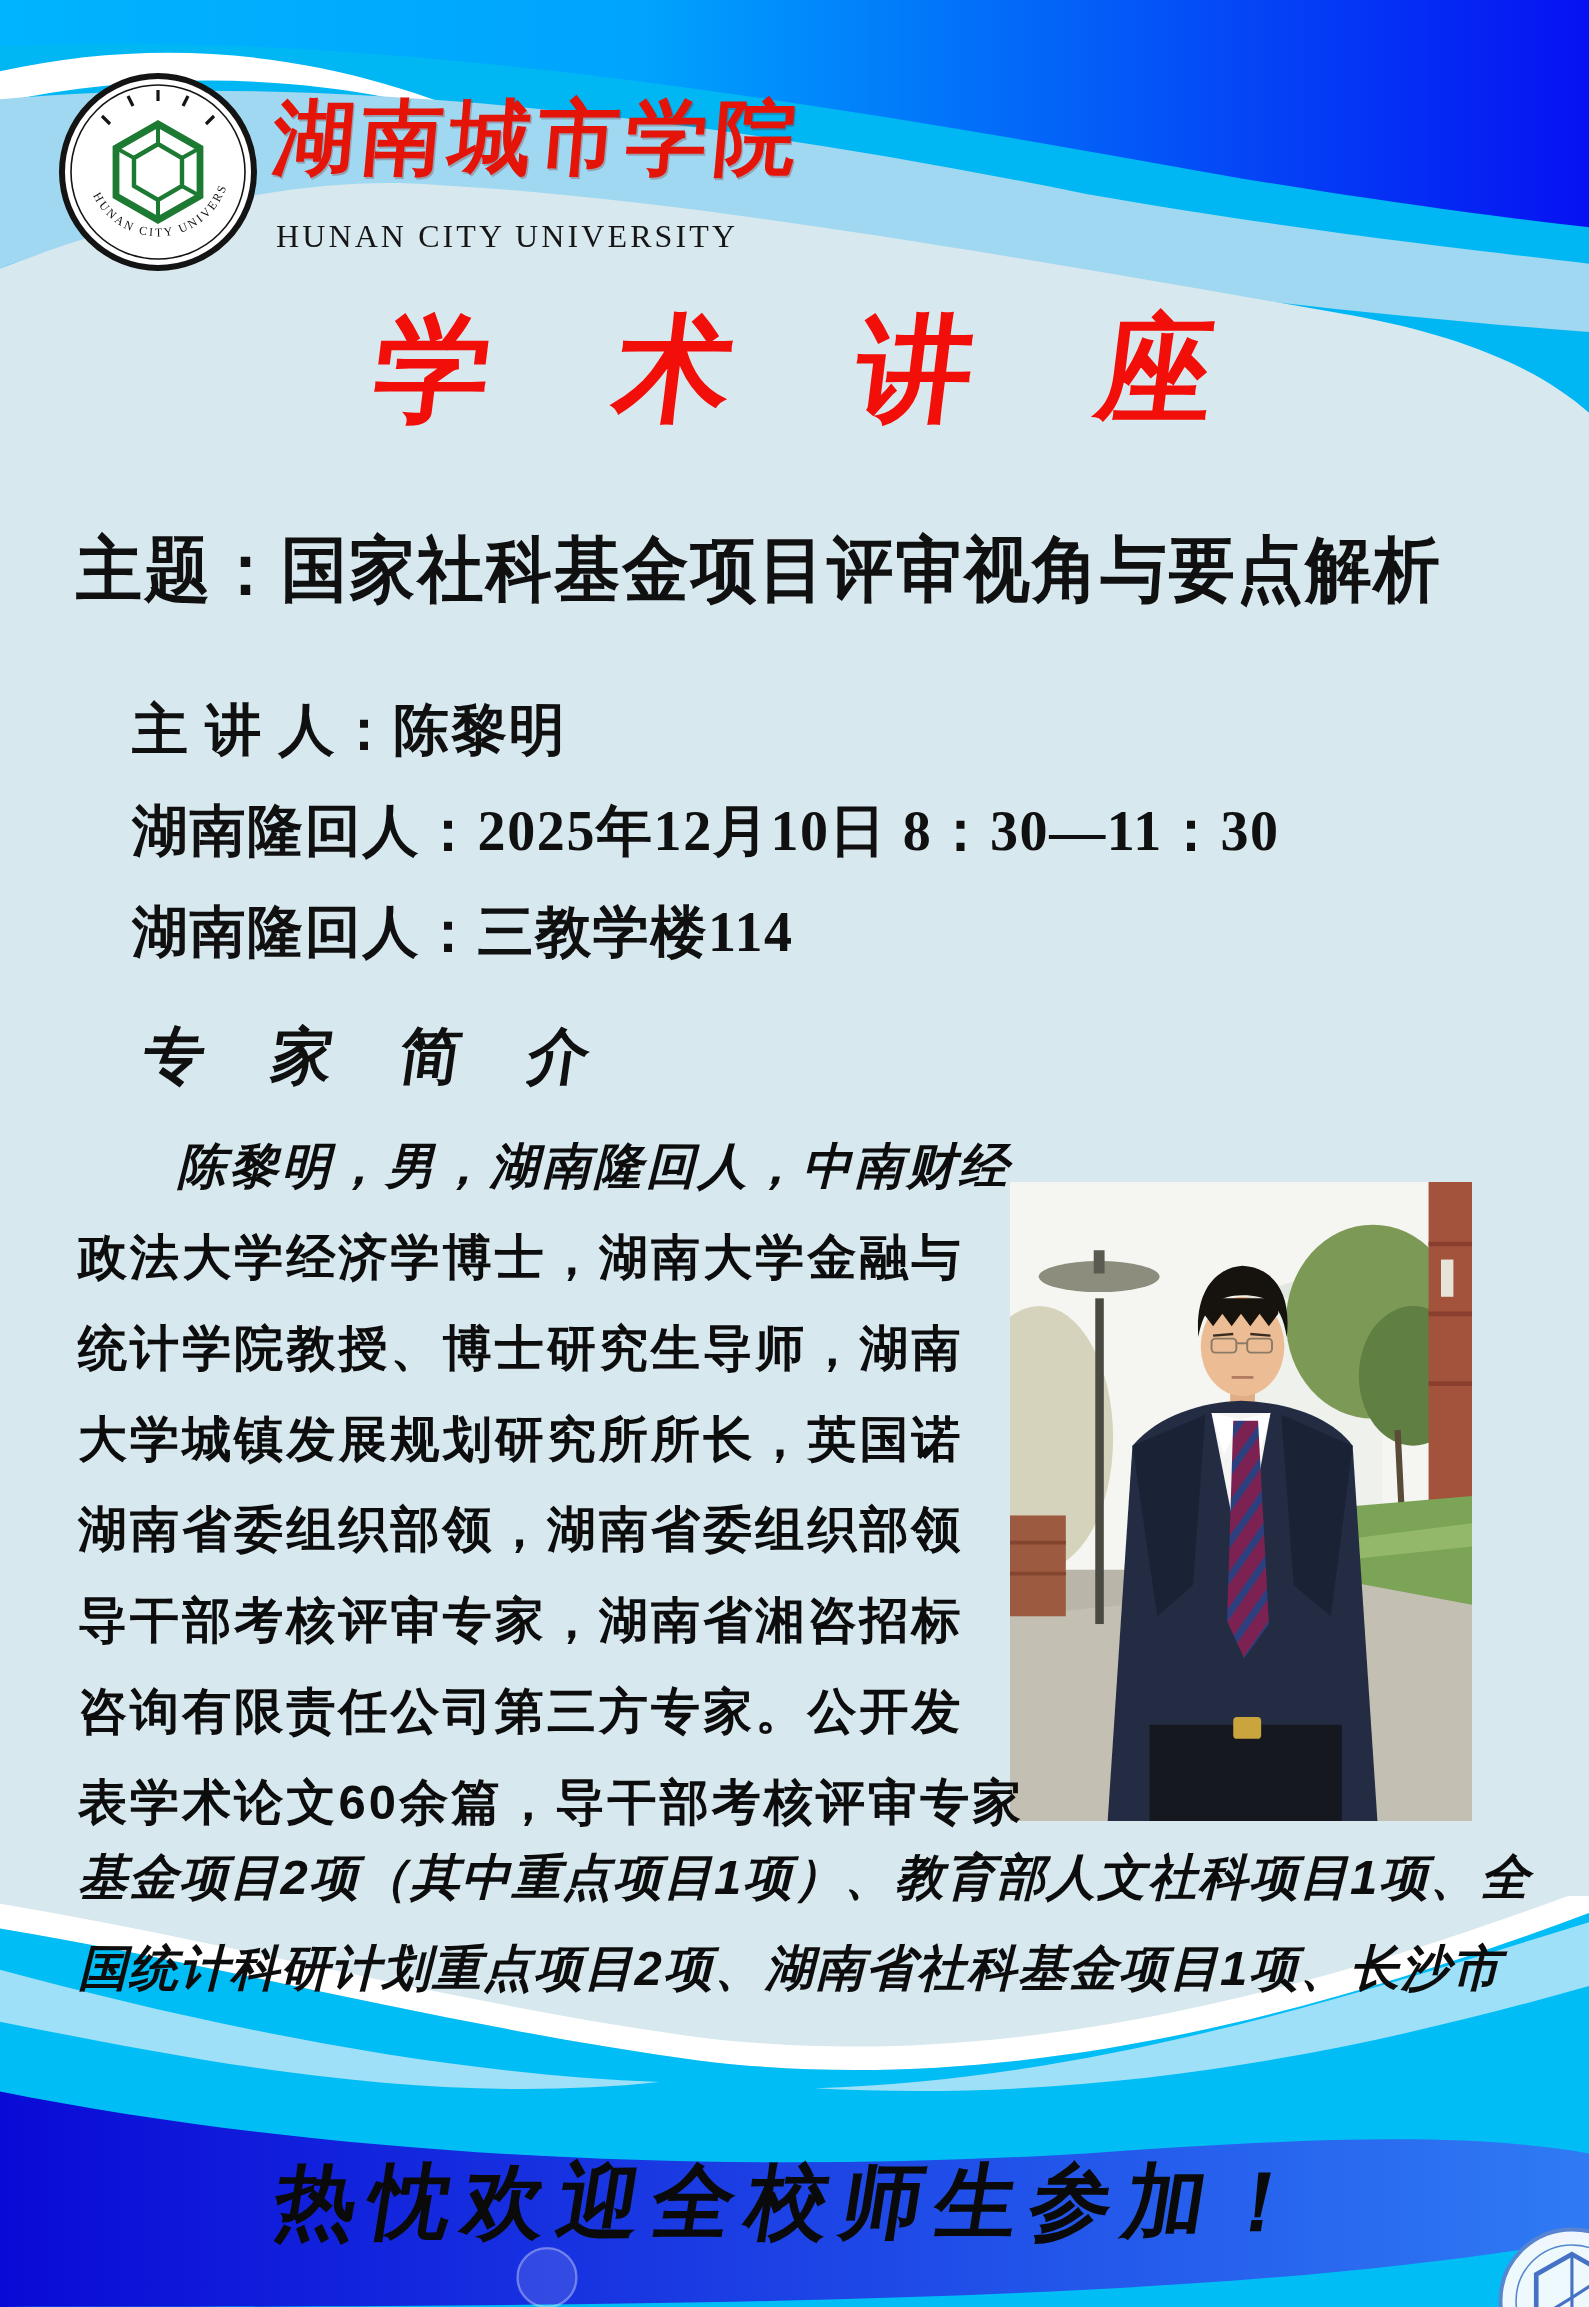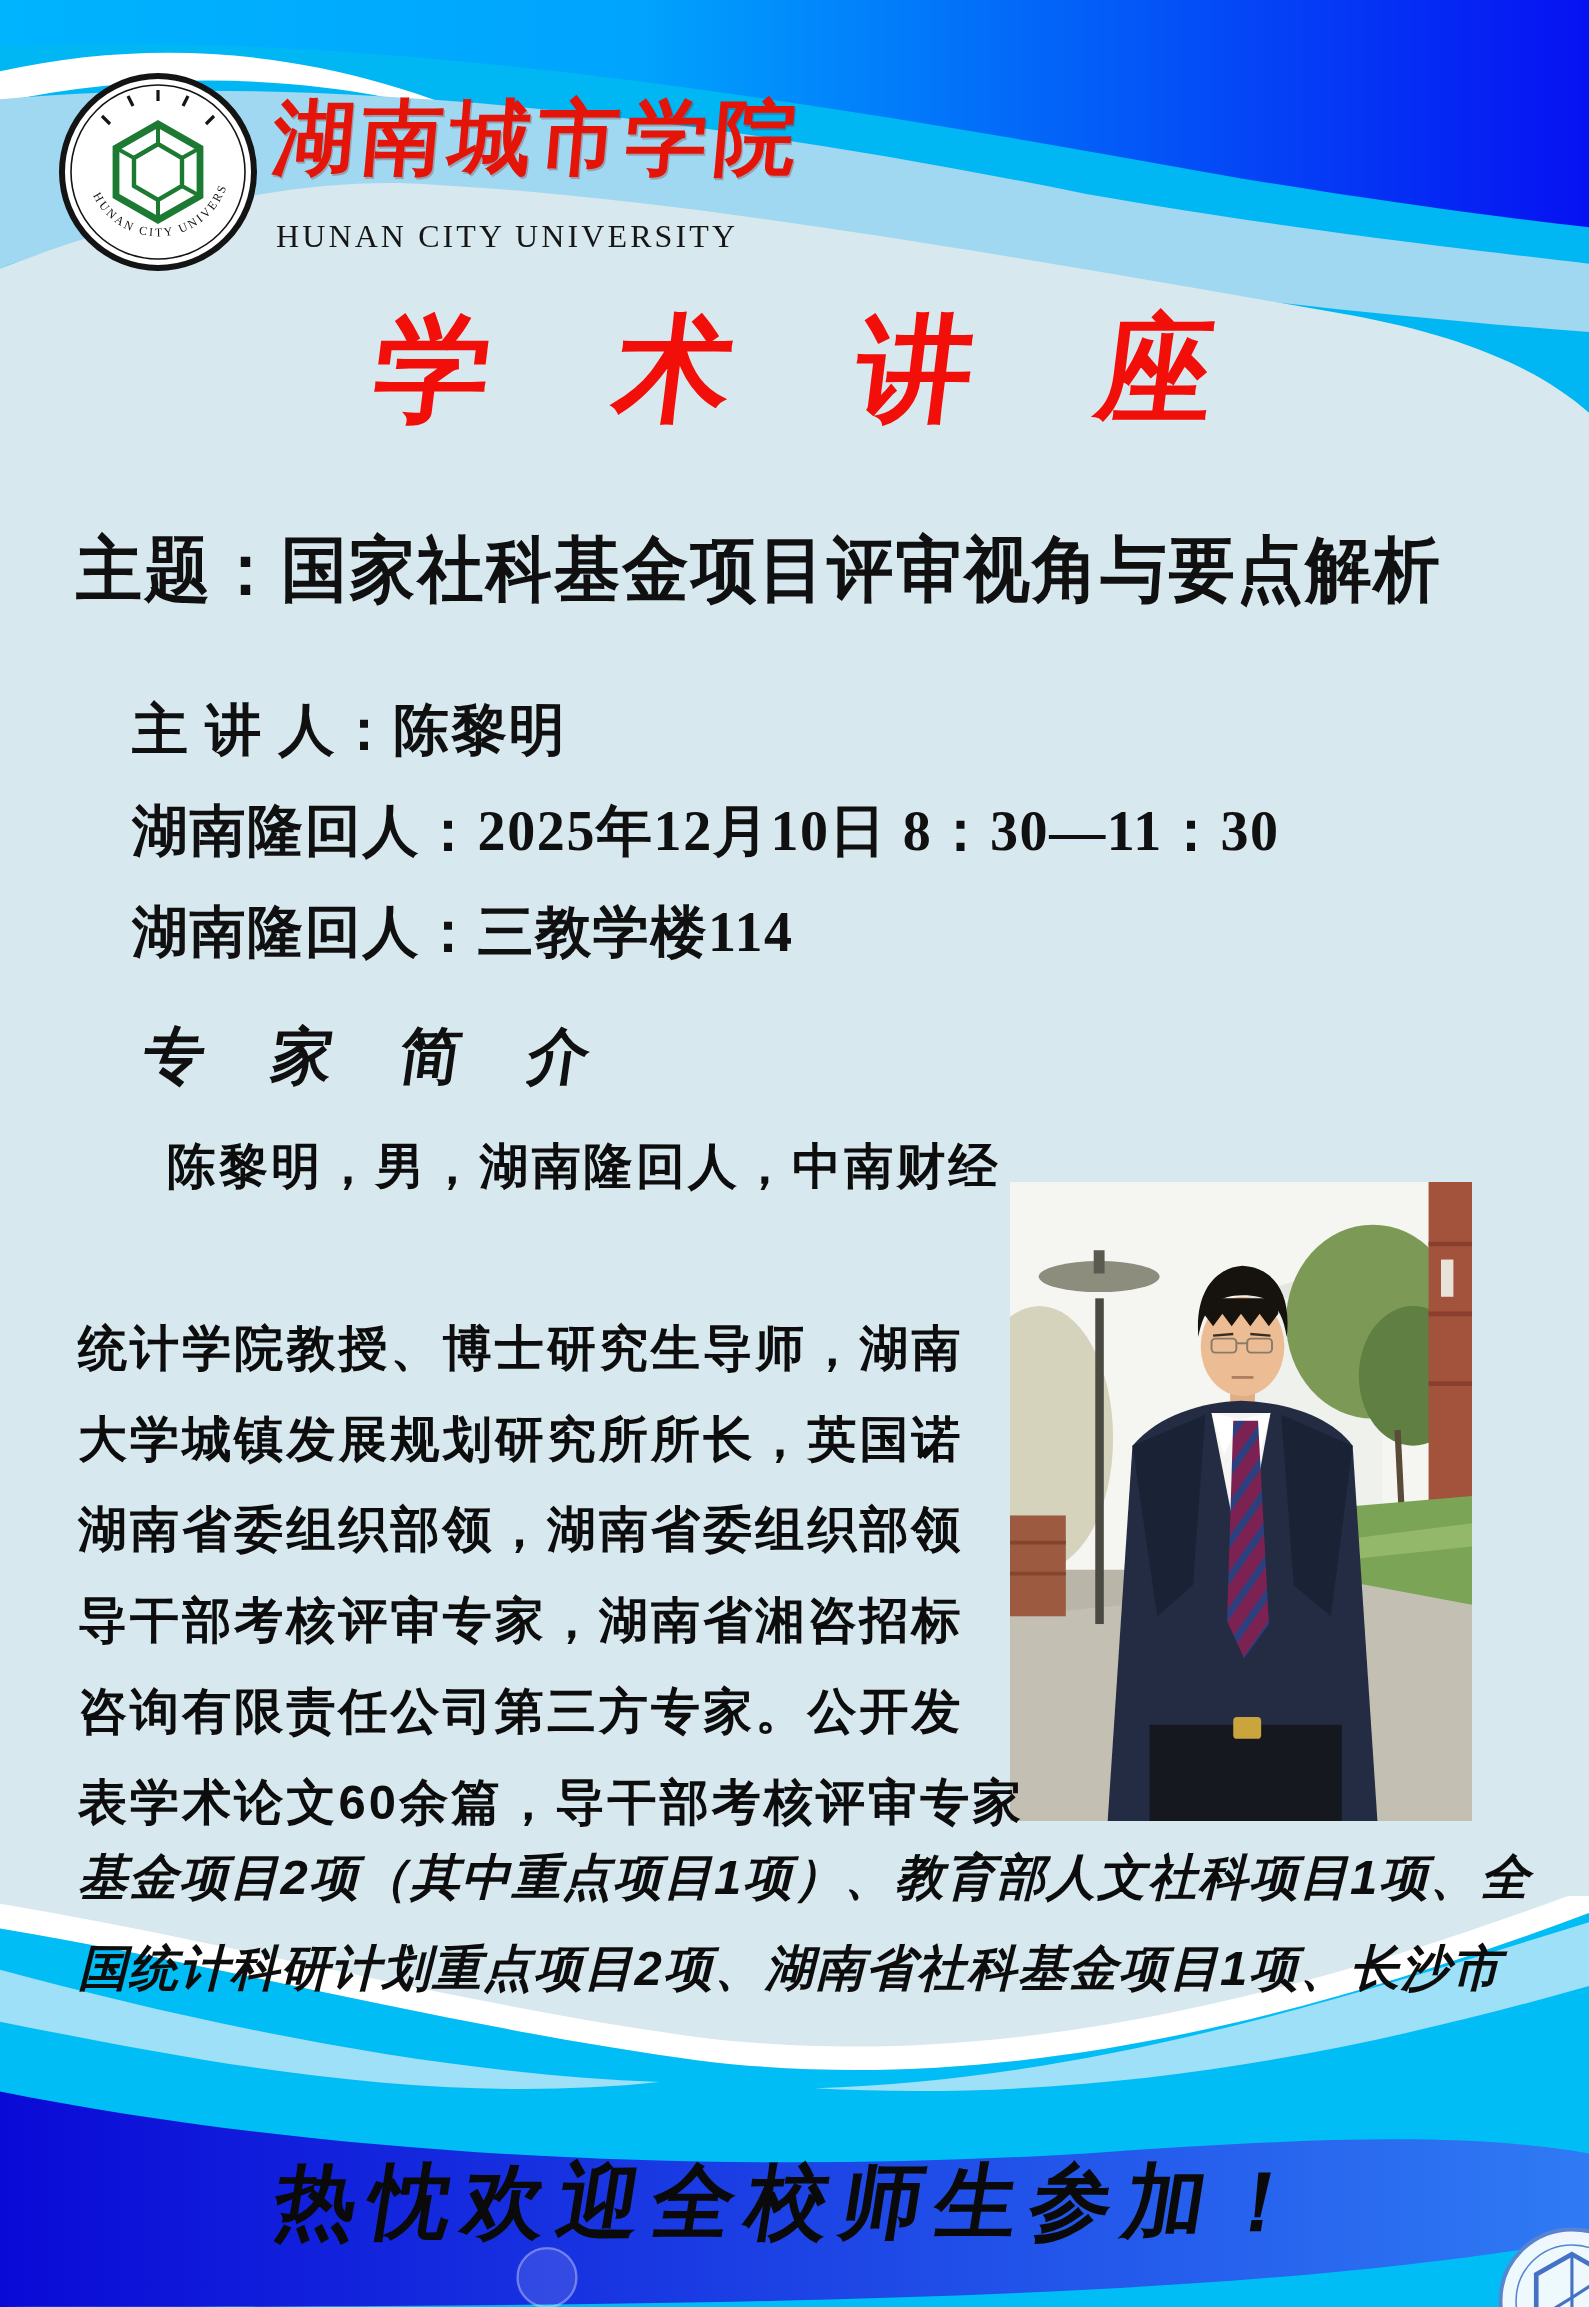--- a/index.html
+++ b/index.html
@@ -19,21 +19,21 @@
           color:#f20f0a;letter-spacing:48px;text-indent:48px;transform:skewX(-7deg);
           font-family:"Liberation Serif","DejaVu Serif",serif;}
   .topic-line{left:76px;top:535px;font-size:66px;font-weight:bold;letter-spacing:2.3px;
           font-family:"Liberation Serif","DejaVu Serif",serif;transform:scaleY(1.08);transform-origin:top left;}
   .info-line{left:132px;font-size:56px;font-weight:bold;letter-spacing:1.6px;
           font-family:"Liberation Serif","DejaVu Serif",serif;}
   .sect-head{left:144px;top:1026px;font-size:61px;font-weight:bold;letter-spacing:26px;
           transform:skewX(-8deg);font-family:"Liberation Serif","DejaVu Serif",serif;}
   .bio-line{left:78px;font-size:49px;font-weight:bold;letter-spacing:3.1px;color:#0d0d0d;}
   .bio-line.full{letter-spacing:1.6px;font-style:italic;}
-  .bio-line.indent{left:167px;}
+  .bio-line.indent{left:177px;font-style:italic;}
   .footer-line{left:0;width:1589px;text-align:center;top:2162px;font-size:82px;font-weight:bold;
           letter-spacing:12.4px;color:#0a0a0a;transform:skewX(-9deg);
           font-family:"Liberation Serif","DejaVu Serif",serif;}
   .photo{position:absolute;left:1010px;top:1182px;width:462px;height:639px;z-index:2;}
 </style>
 </head>
 <body>
 
 <div class="poster">
 
@@ -126,20 +126,21 @@
   <div class="txt info-line" style="top:803px">
     <span>湖南隆回人：</span><span>2025年12月10日 8：30—11：30</span>
   </div>
   <div class="txt info-line" style="top:904px">
     <span>湖南隆回人：</span><span>三教学楼114</span>
   </div>
 
   <div class="txt sect-head">专 家 简 介</div>
 
   <div class="txt bio-line indent" style="top:1142px">陈黎明，男，湖南隆回人，中南财经</div>
+  <div class="txt bio-line" style="top:1233px">政法大学经济学博士，湖南大学金融与</div>
   <div class="txt bio-line" style="top:1324px">统计学院教授、博士研究生导师，湖南</div>
   <div class="txt bio-line" style="top:1415px">大学城镇发展规划研究所所长，英国诺</div>
   <div class="txt bio-line" style="top:1505px">湖南省委组织部领，湖南省委组织部领</div>
   <div class="txt bio-line" style="top:1596px">导干部考核评审专家，湖南省湘咨招标</div>
   <div class="txt bio-line" style="top:1687px">咨询有限责任公司第三方专家。公开发</div>
   <div class="txt bio-line" style="top:1778px">表学术论文60余篇，导干部考核评审专家</div>
 
   <div class="txt bio-line full" style="top:1853px">基金项目2项（其中重点项目1项）、教育部人文社科项目1项、全</div>
   <div class="txt bio-line full" style="top:1944px">国统计科研计划重点项目2项、湖南省社科基金项目1项、长沙市</div>
 

